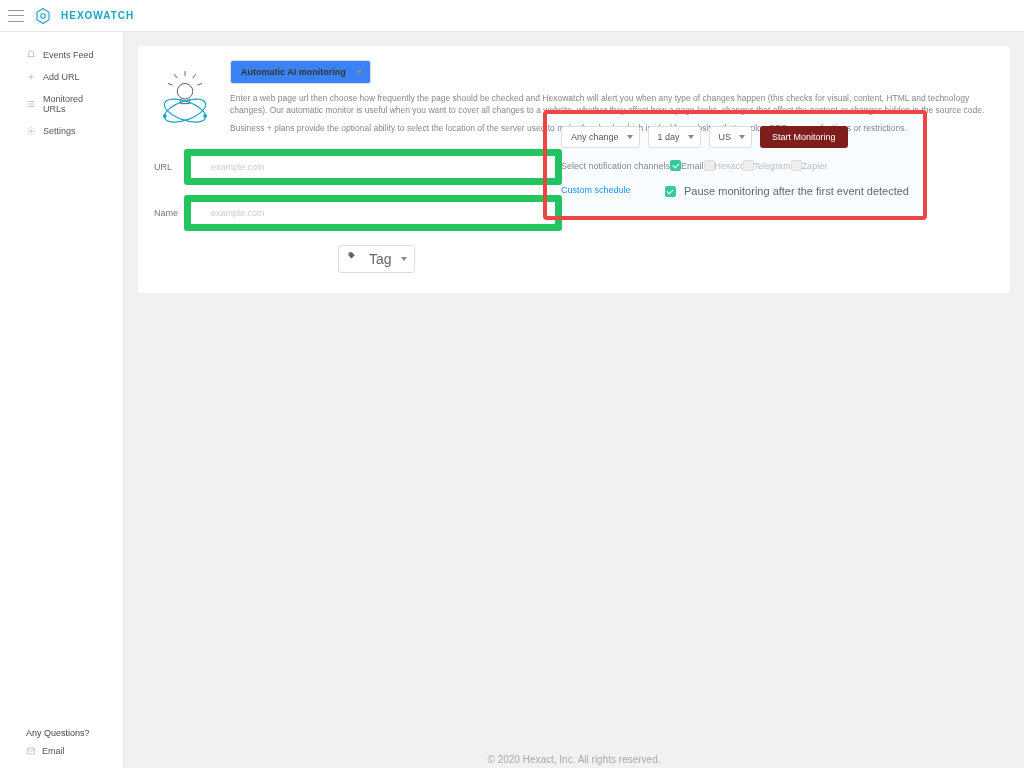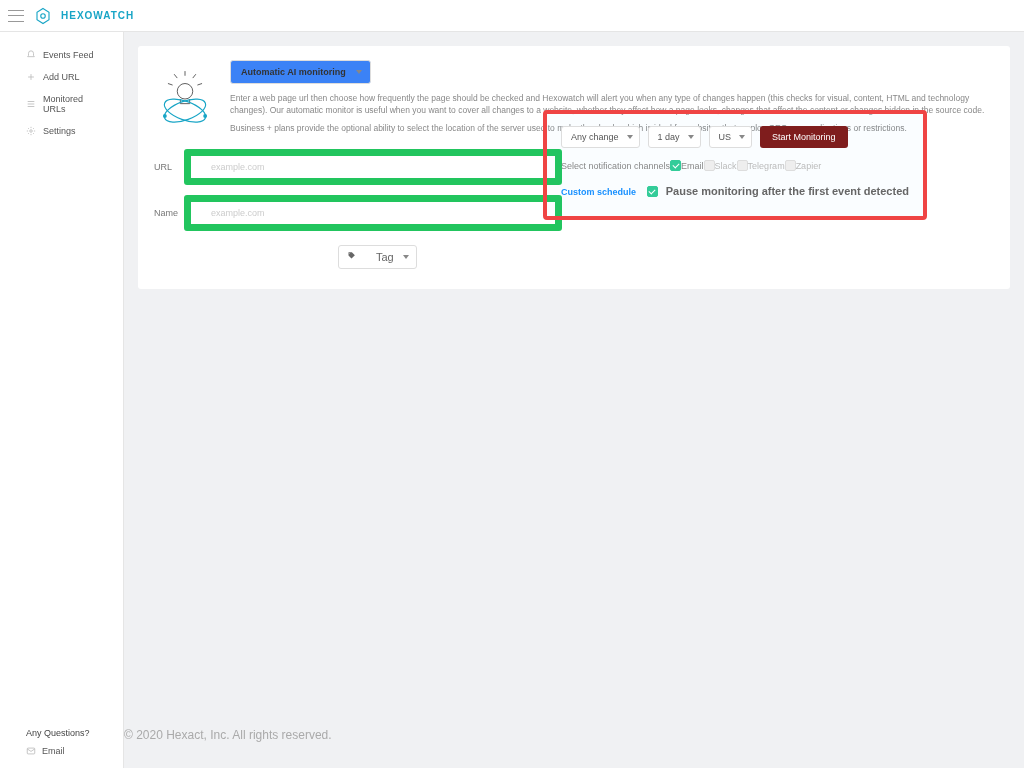--- a/index.html
+++ b/index.html
@@ -27,39 +27,39 @@
 .dd { border: 1px solid #ddd; border-radius: 3px; padding: 6px 24px 6px 10px; font-size: 9px; display: inline-flex; align-items: center; position: relative; cursor: pointer; background:#3b82f6; }
 .dd .chev { position: absolute; right: 8px; top: 50%; transform: translateY(-50%); }
 .chev { width: 0; height: 0; border-left: 3px solid transparent; border-right: 3px solid transparent; border-top: 4px solid #888; display: inline-block; }
 .dd-title { font-weight: 600; color: #333; }
 .desc { font-size: 8.5px; color: #888; line-height: 1.45; margin-top: 8px; }
 .desc p { margin-bottom: 5px; }
 .form-row { display: flex; align-items: center; margin-bottom: 10px; gap: 0; }
 .form-label { width: 30px; font-size: 9px; color: #777; }
 .text-input { flex: 1; max-width: 378px; border: 7px solid #22c55e; border-radius: 3px; padding: 6px 20px; font-size: 9px; color: #333; }
 .text-input::placeholder { color: #ccc; }
-.tag-dd { border:1px solid #ddd; border-radius:3px; padding:5px 22px 5px 8px; font-size:11px; display:inline-flex; align-items:flex-start; gap:20px; cursor:pointer; position:relative; margin-left: 184px; margin-top:4px;}
+.tag-dd { border:1px solid #ddd; border-radius:3px; padding:5px 22px 5px 8px; font-size:14px; display:inline-flex; align-items:flex-start; gap:13px; cursor:pointer; position:relative; margin-left: 184px; margin-top:4px;}
 .tag-dd .chev { position:absolute; right:7px; top:50%; transform:translateY(-50%);}
 .highlight-box { position: absolute; border: 4px solid #ef4444; border-radius: 4px; background: rgba(0,174,239,0.02); }
 .controls-inner { padding: 12px 14px; }
 .dd-row { display: flex; gap: 8px; align-items: center; margin-bottom: 12px; }
 .dd-small { border:1px solid #ddd; border-radius:3px; padding:5px 20px 5px 9px; font-size:9px; position:relative; cursor:pointer; background:#fff; color:#555; }
 .dd-small .chev{position:absolute; right:6px; top:50%; transform:translateY(-50%);}
 .start-btn { background:#7f1d1d; color:#fff; border:none; border-radius:3px; padding:6px 12px; font-size:9px; cursor:pointer; }
 .notif-row { display:flex; align-items:center; font-size:9px; color:#888; margin-bottom: 14px; }
 .chk { width:11px; height:11px; border:1px solid #ccc; border-radius:2px; display:inline-flex; align-items:center; justify-content:center; cursor:pointer; flex-shrink:0; }
 .chk.on { background:#33cc99; border-color:#33cc99; }
 .chk.on::after{ content:''; width:3px; height:5px; border:solid #fff; border-width:0 1.5px 1.5px 0; transform:rotate(45deg); margin-top:-1px;}
 .chk.dis { background:#eee; border-color:#ddd; }
 .chlabel { font-size:9px; }
 .lbl-dis { color:#bbb; }
-.bottom-ctrl { display:flex; justify-content:space-between; align-items:flex-end;font-weight:bold; }
+.bottom-ctrl { display:flex; justify-content:space-between; align-items:flex-start; }
 .link { color:#1890ff; font-size:9px; cursor:pointer; }
 .pause-wrap { display:flex; align-items:center; gap:8px; font-size:11px; color:#666; }
-.footer { position:absolute; bottom:26px; left:0; right:0; text-align:left; font-size:12px; color:#aaa; }
+.footer { position:absolute; bottom:3px; left:0; right:0; text-align:center; font-size:10px; color:#aaa; }
 </style>
 </head>
 <body>
 
 <div class="topbar">
   <div class="hamburger">
       <span></span>
       <span></span>
       <span></span>
     </div>
@@ -180,21 +180,21 @@
           <div class="dd-small">
             <span>US</span><span class="chev"></span>
           </div>
           <button class="start-btn">Start Monitoring</button>
         </div>
         <div class="notif-row">
           <span>Select notification channels</span>
           <span class="chk on"></span>
             <span class="chlabel">Email</span>
           <span class="chk dis"></span>
-            <span class="chlabel lbl-dis">Slack</span>
+            <span class="chlabel lbl-dis">Hexact</span>
           <span class="chk dis"></span>
             <span class="chlabel lbl-dis">Telegram</span>
           <span class="chk dis"></span>
             <span class="chlabel lbl-dis">Zapier</span>
         </div>
         <div class="bottom-ctrl">
           <span class="link">Custom schedule</span>
           <div class="pause-wrap">
             <span class="chk on"></span>
             <span>Pause monitoring after the first event detected</span>

